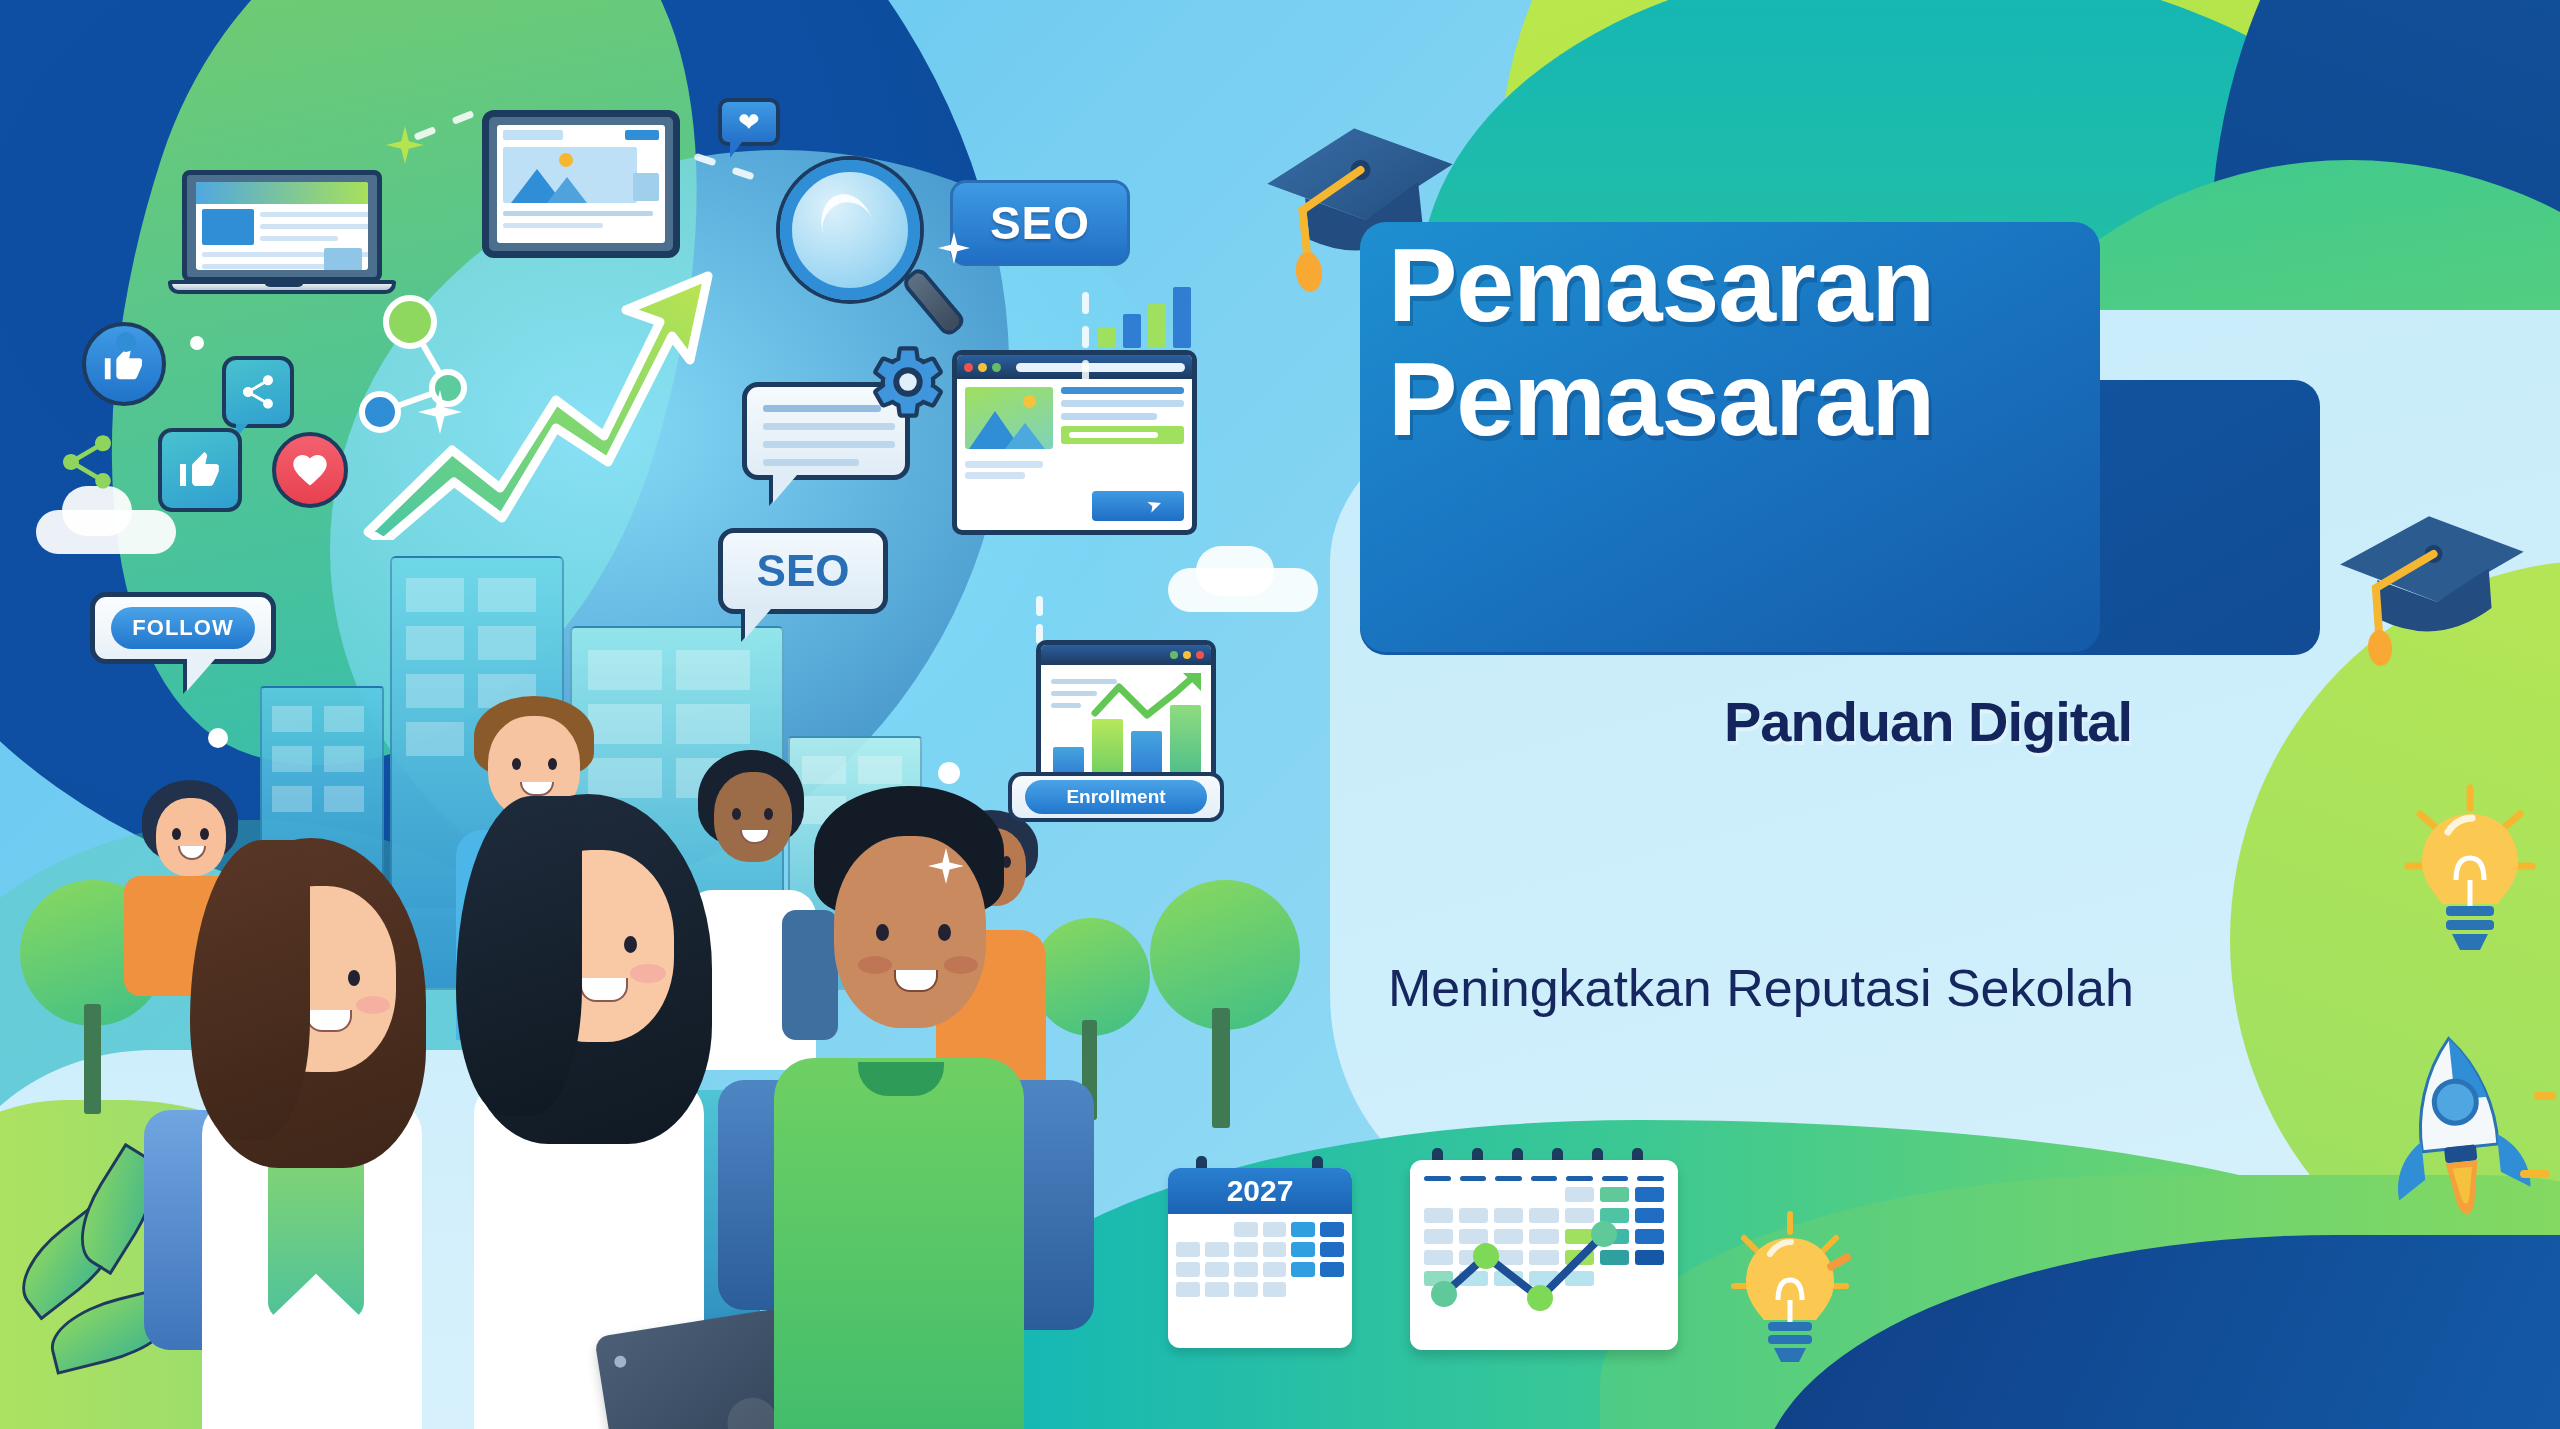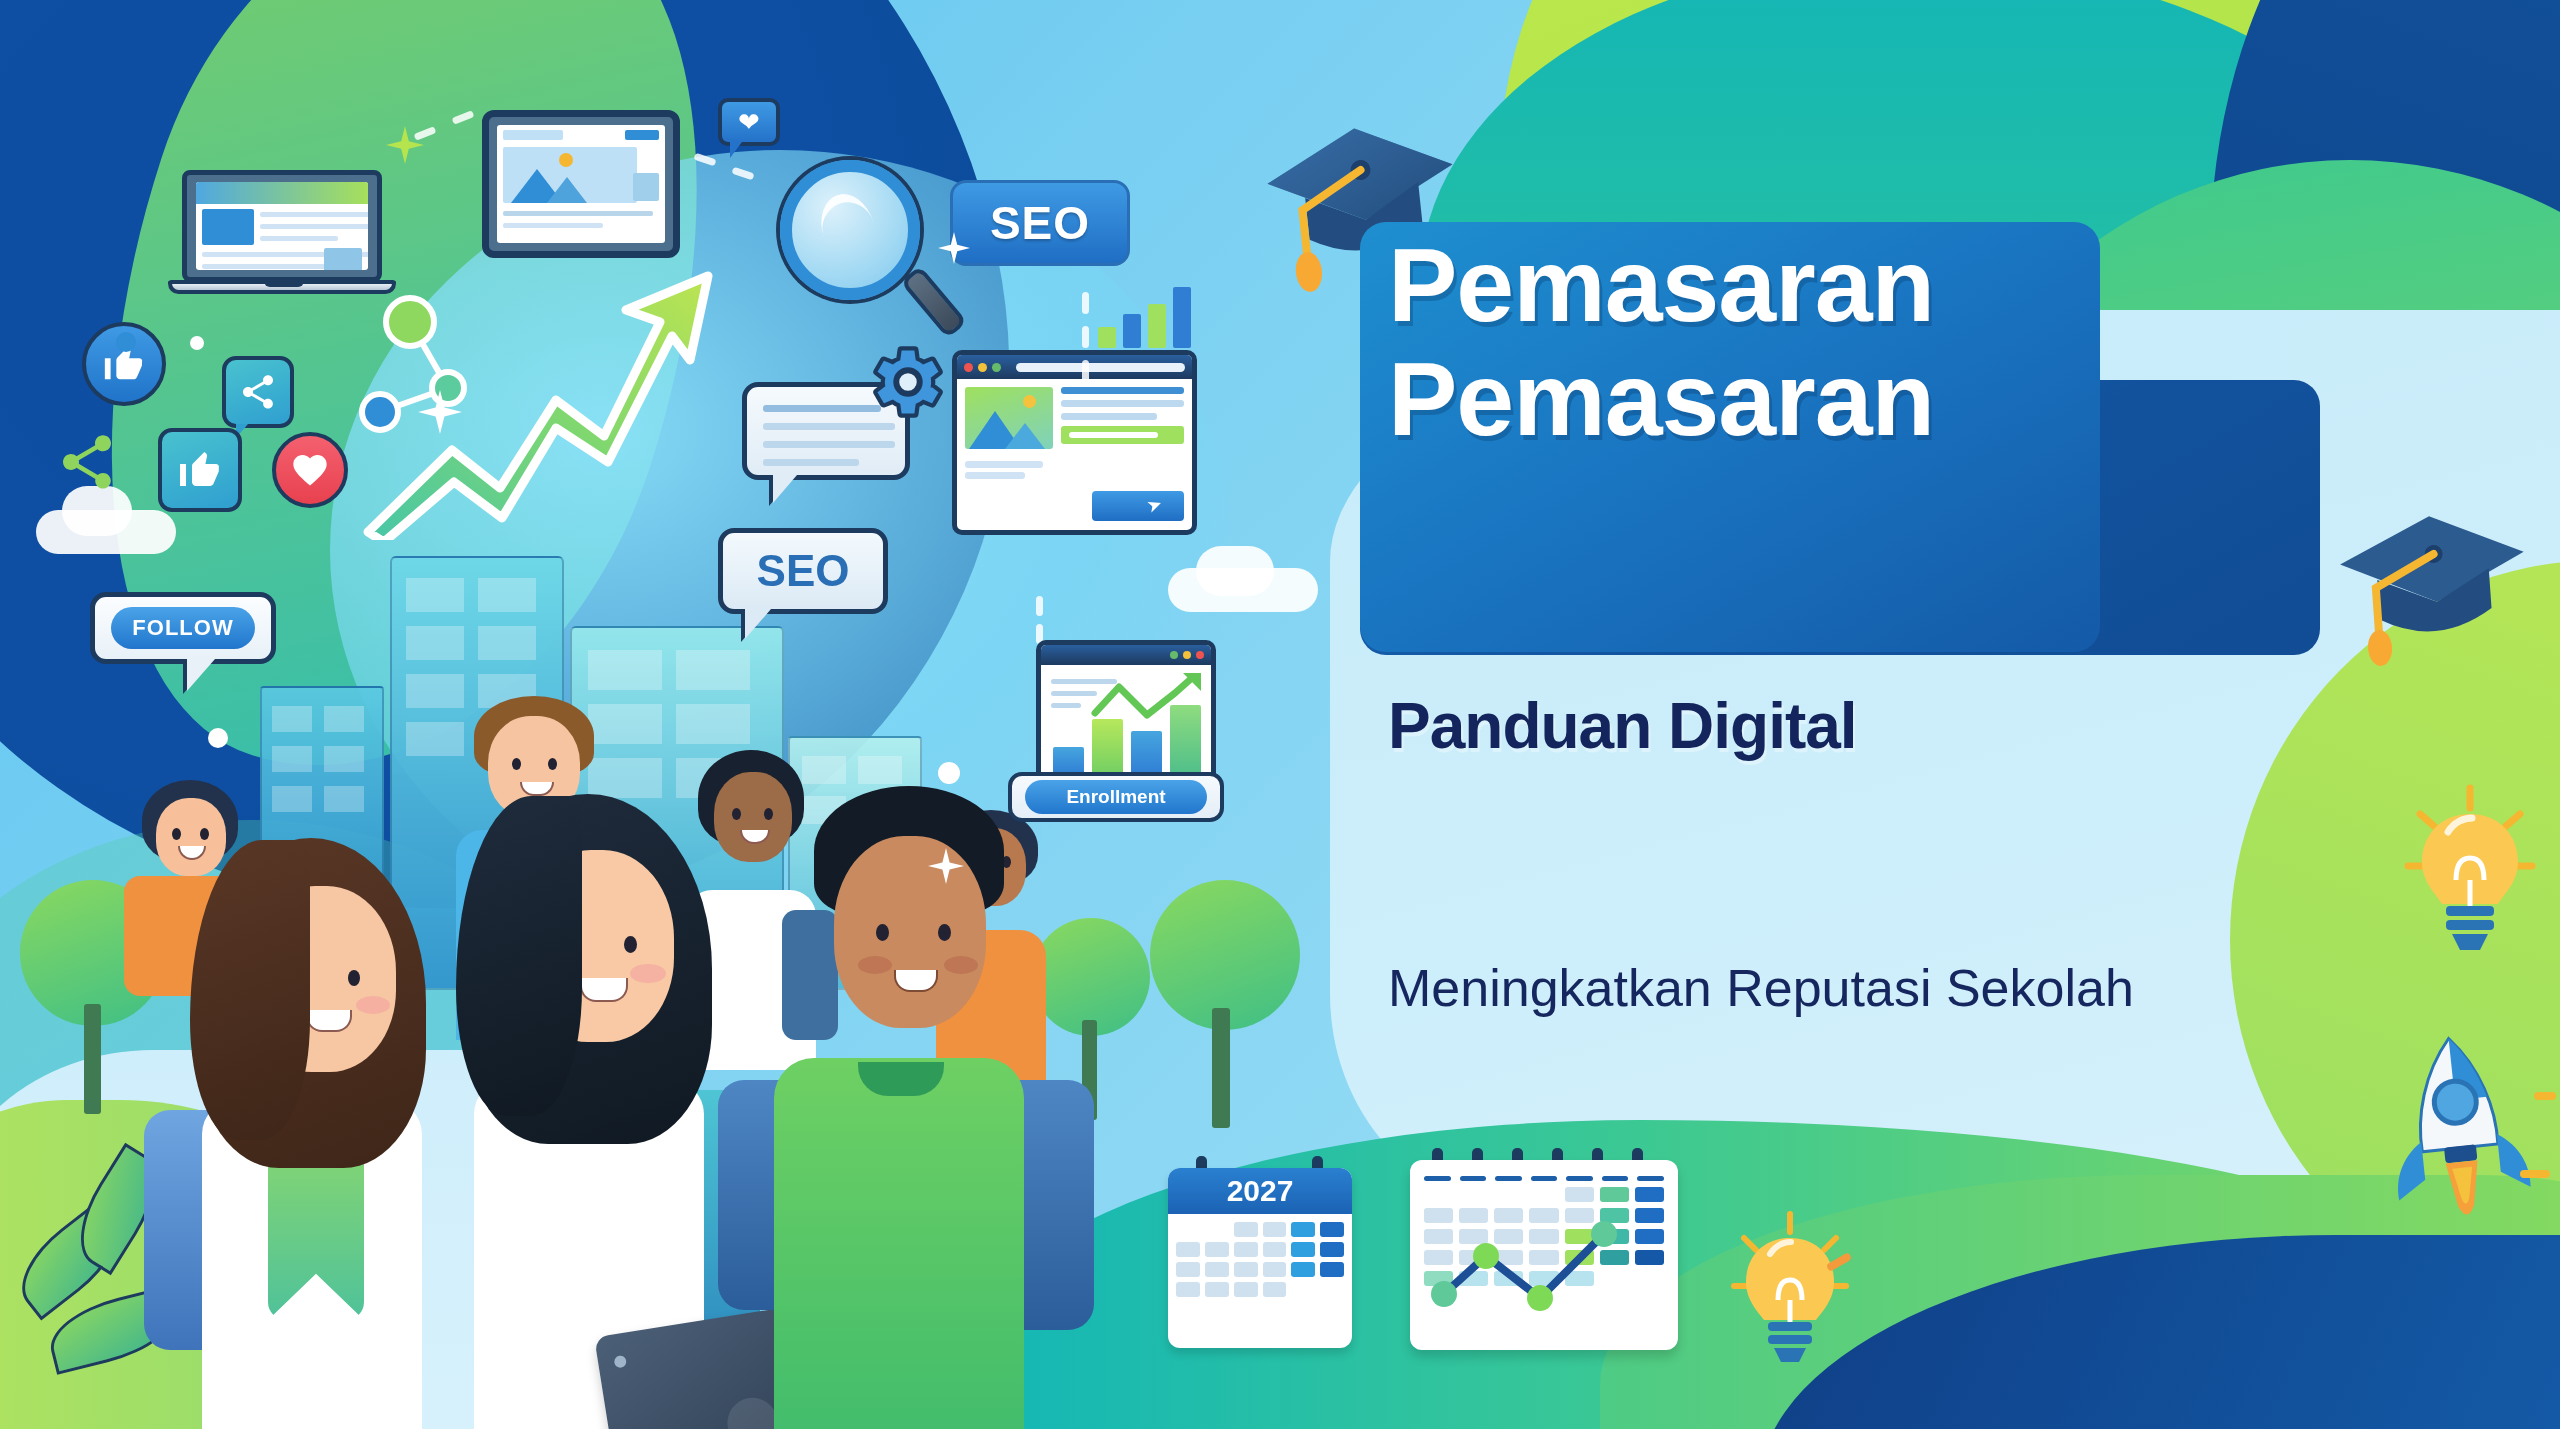--- a/index.html
+++ b/index.html
@@ -264,23 +264,24 @@
   #title-main{
     left:1388px;top:228px;width:1020px;
     color:#ffffff;font-weight:700;font-size:104px;line-height:1.10;
     letter-spacing:-1px;
     text-shadow:3px 5px 0 rgba(8,52,100,.30);
   }
   #title-main .l{display:block;white-space:nowrap;}
 
   #subtitle-main{
     left:1388px;top:690px;width:1080px;
-    color:#13255c;font-weight:700;font-size:64px;line-height:1.14;
+    color:#13255c;font-weight:700;font-size:56px;line-height:1.14;
     letter-spacing:-1px;
     text-shadow:2px 4px 0 rgba(255,255,255,.35);
+    text-align:center;
   }
   #subtitle-main .l{display:block;white-space:nowrap;}
 
   #tagline{
     left:1388px;top:955px;width:1080px;
     color:#16265e;font-weight:400;font-size:52px;line-height:1.30;
   }
   #tagline .l{display:block;white-space:nowrap;}
 
   

